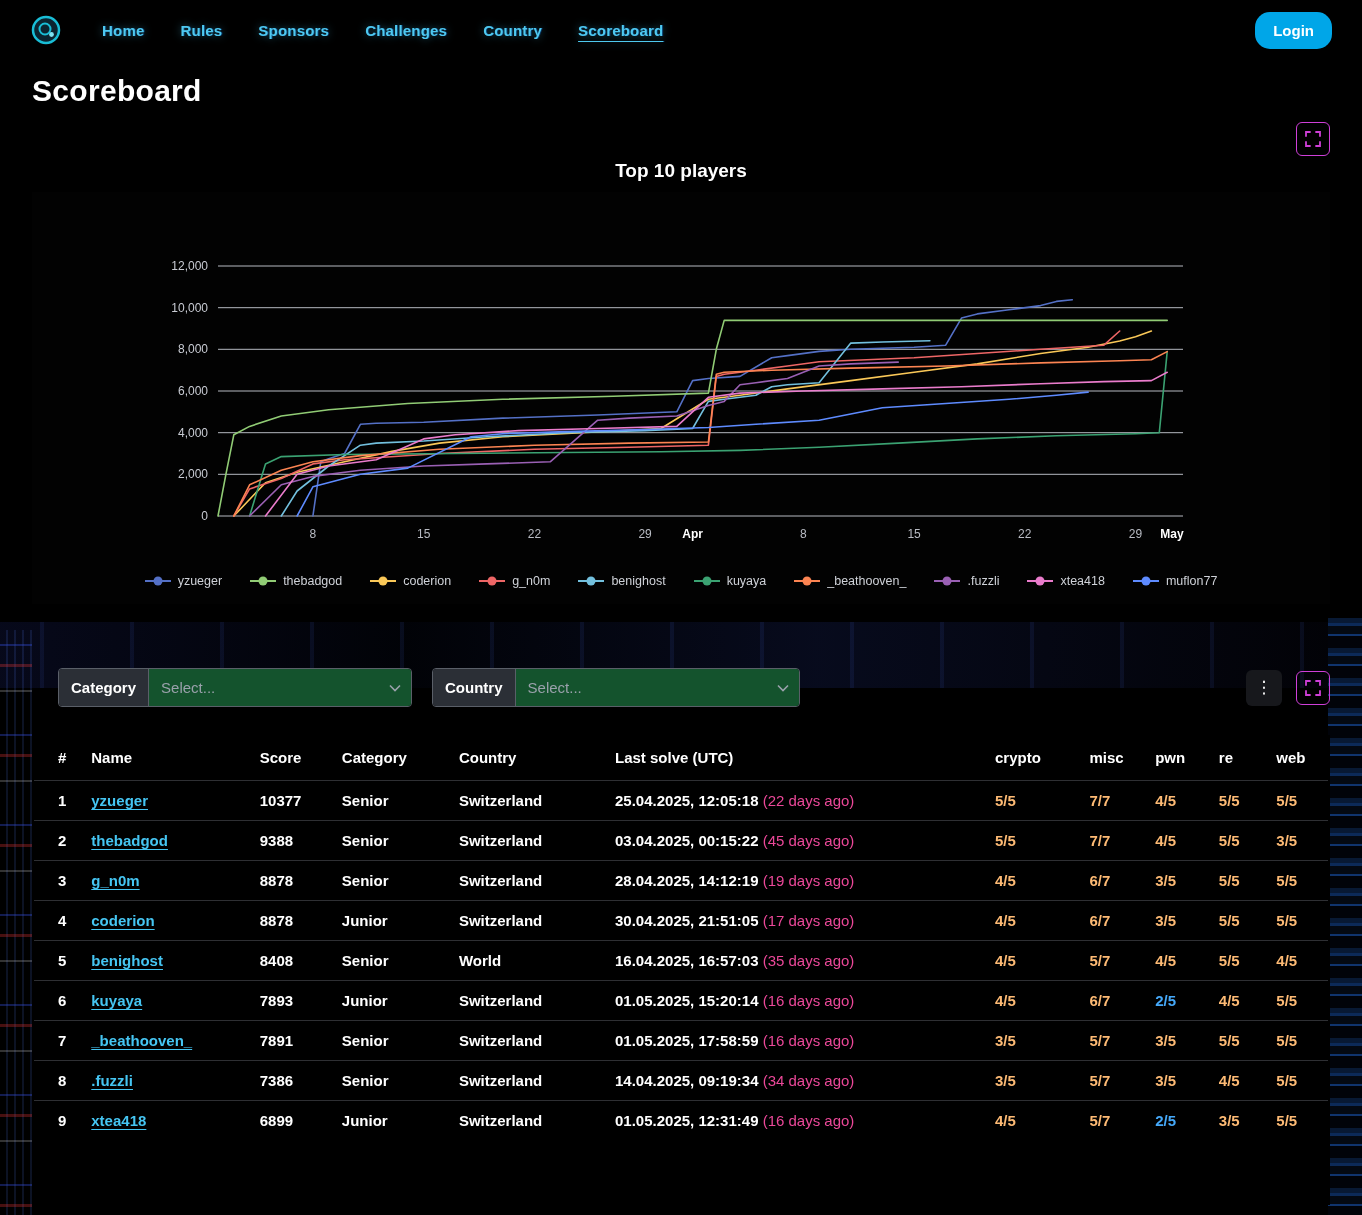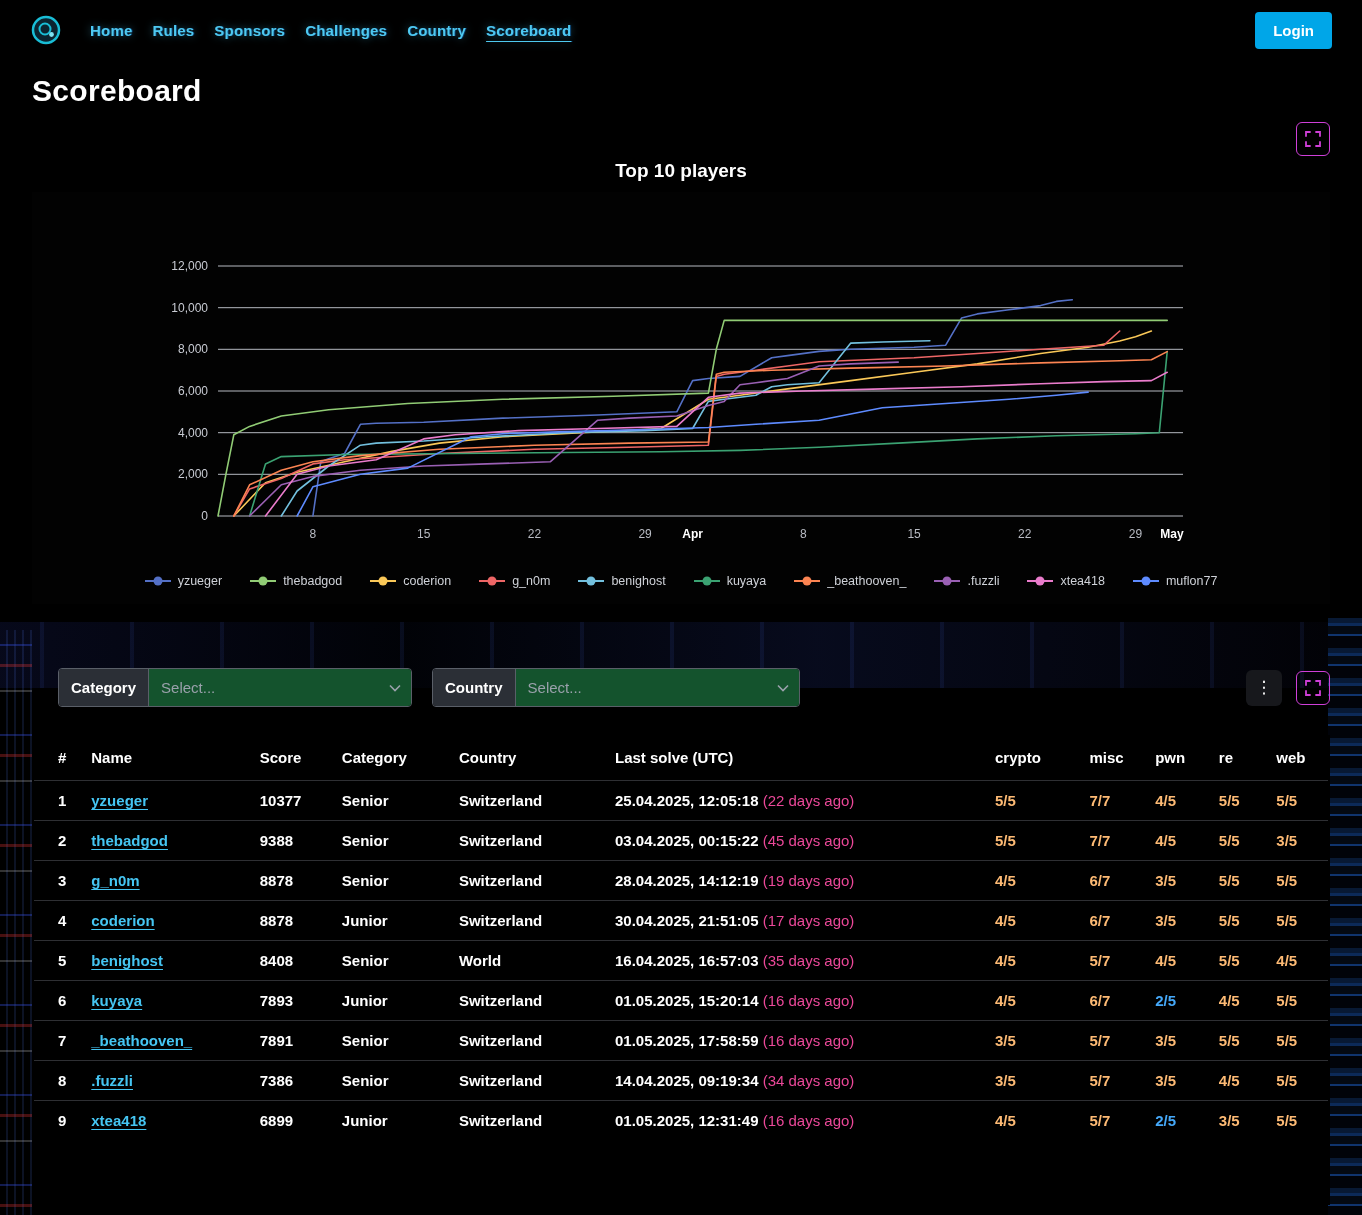--- a/index.html
+++ b/index.html
@@ -25,21 +25,21 @@
       repeating-linear-gradient(90deg, transparent 0 40px, rgba(80,120,255,.10) 40px 44px, transparent 44px 90px); }
 
   
   .navbar { position: relative; z-index: 5; display: flex; align-items: center; gap: 22px;
     height: 60px; padding: 0 30px; background: #000; }
   .logo { display: flex; align-items: center; margin-right: 6px; }
   .nav-link { color: #4fc9f0; font-weight: 700; font-size: 15px; text-decoration: none;
     letter-spacing: .2px; text-shadow: 0 0 8px rgba(79,201,240,.45), 1px 0 rgba(0,120,255,.35); cursor: pointer; }
   .nav-link.active { text-decoration: underline; text-underline-offset: 5px; }
   .login-btn { margin-left: auto; background: #00a6e8; color: #fff; font-weight: 700; font-size: 15px;
-    border: none; border-radius: 4px; padding: 10px 18px; cursor: pointer; font-family: inherit; }
+    border: none; border-radius: 15px; padding: 10px 18px; cursor: pointer; font-family: inherit; }
 
   main { position: relative; z-index: 4; padding: 0 32px; }
   .page-title { font-size: 30px; font-weight: 800; margin: 14px 0 8px; letter-spacing: .3px; }
 
   .fs-row { display: flex; justify-content: flex-end; margin: 14px 0 4px; }
   .fs-btn { width: 34px; height: 34px; background: transparent; border: 1px solid #cf3fd8;
     border-radius: 6px; display: flex; align-items: center; justify-content: center; cursor: pointer; padding: 0; }
 
   .chart-title { text-align: center; font-size: 19px; font-weight: 700; margin: 0 0 10px; }
   .chart-panel { background: #020202; padding: 8px 0 16px; }
@@ -90,21 +90,21 @@
 <div class="glitch-left"></div>
 
 <header class="navbar">
   <span class="logo">
     <svg width="32" height="32" viewBox="0 0 32 32">
       <circle cx="16" cy="16" r="13" fill="#0b2430" stroke="#19bdd6" stroke-width="2.5"></circle>
       <circle cx="15" cy="15" r="5.5" fill="none" stroke="#19bdd6" stroke-width="2"></circle>
       <circle cx="21.5" cy="20.5" r="2.4" fill="#7de3f2"></circle>
     </svg>
   </span>
-  <nav id="nav-links" style="display:flex;gap:20px;align-items:center;">
+  <nav id="nav-links" style="display:flex;gap:36px;align-items:center;margin-left:12px;">
       <a class="nav-link">Home</a>
       <a class="nav-link">Rules</a>
       <a class="nav-link">Sponsors</a>
       <a class="nav-link">Challenges</a>
       <a class="nav-link">Country</a>
       <a class="nav-link active">Scoreboard</a>
     </nav>
   <button class="login-btn">Login</button>
 </header>
 

